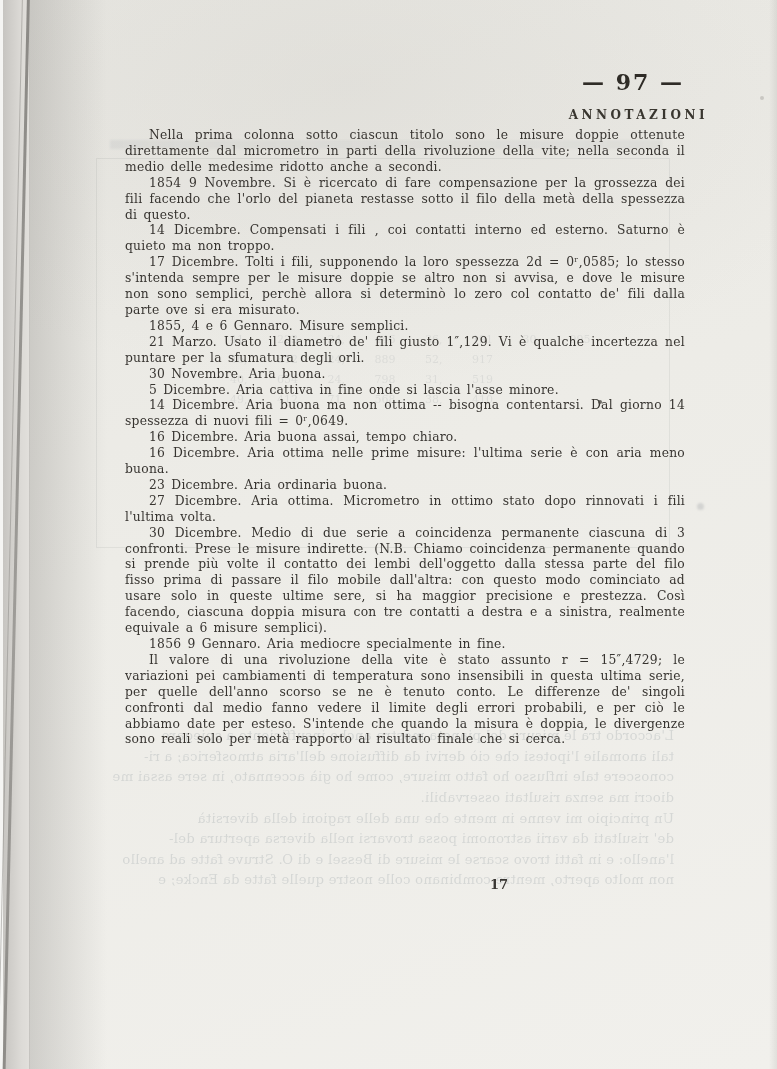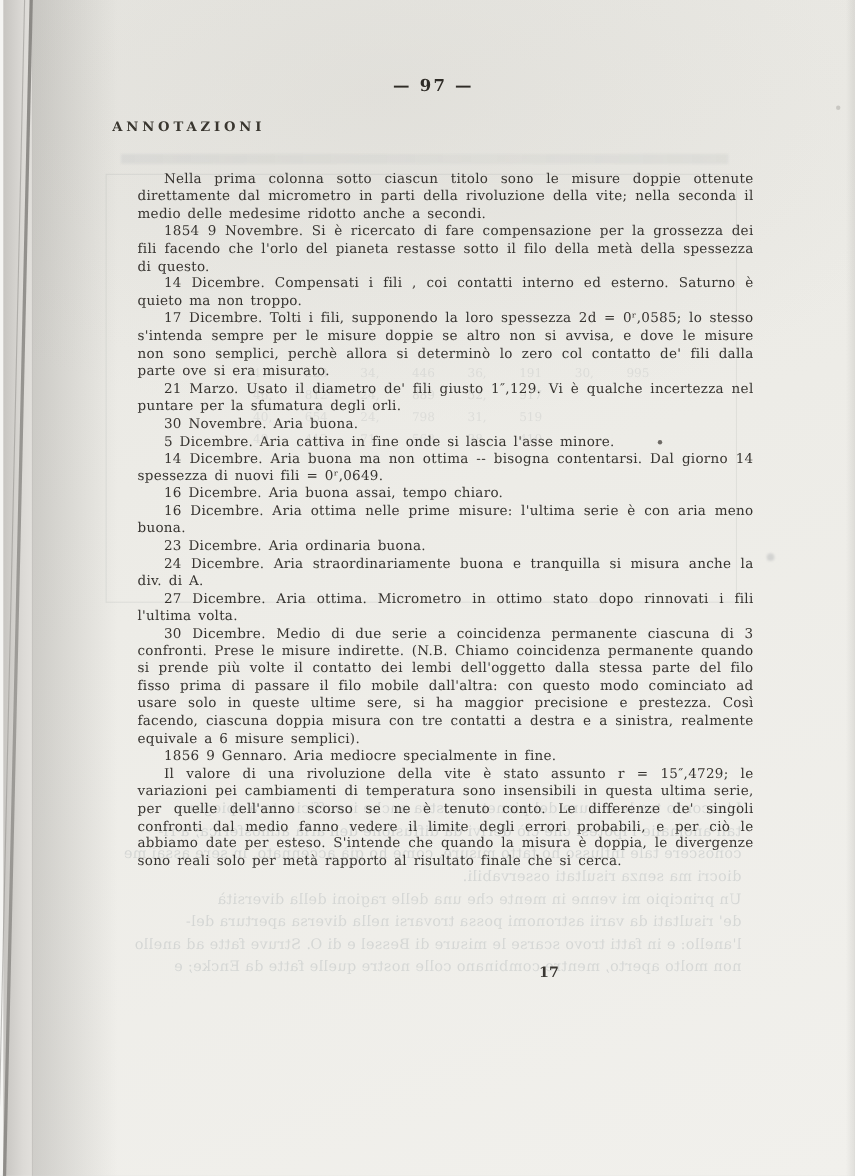--- a/index.html
+++ b/index.html
@@ -21,25 +21,25 @@
     background:linear-gradient(#6e6c68,#8d8b87 60%,#7a7874);
     transform-origin:top left;transform:rotate(1.3deg);opacity:.75;}
   .binding-line2{position:absolute;left:22px;top:-6px;width:1px;height:1085px;
     background:#8a8884;transform-origin:top left;transform:rotate(1.3deg);opacity:.5;}
   .binding-shadow{position:absolute;left:29px;top:0;width:78px;height:100%;
     background:linear-gradient(to right,rgba(143,141,137,.34),rgba(143,141,137,0));}
   .right-edge{position:absolute;right:0;top:0;width:8px;height:100%;
     background:linear-gradient(to left,rgba(150,148,144,.18),rgba(150,148,144,0));}
 
   
-  .page-number{position:absolute;left:88px;top:69px;width:612px;text-align:center;
-    font-size:15px;font-weight:700;letter-spacing:2px;color:#2f2c27;}
-  .section-heading{position:absolute;left:102px;top:108px;width:606px;text-align:left;
+  .page-number{position:absolute;left:72px;top:69px;width:612px;text-align:right;
+    font-size:22px;font-weight:700;letter-spacing:2px;color:#2f2c27;}
+  .section-heading{position:absolute;left:102px;top:108px;width:606px;text-align:right;
     font-size:12px;font-weight:700;letter-spacing:3.5px;color:#39362f;}
-  .text-col{position:absolute;left:125px;top:155px;width:560px;}
+  .text-col{position:absolute;left:125px;top:128px;width:560px;}
   .text-col p{margin:0;font-size:12.3px;line-height:15.9px;text-align:justify;
     text-indent:24px;word-spacing:2px;letter-spacing:.25px;color:#373430;}
   .signature-mark{position:absolute;left:490px;top:877px;font-size:13px;font-weight:700;color:#3a3733;}
 
   
   .ghost{position:absolute;pointer-events:none;}
   .ghost-table{left:96px;top:158px;width:572px;height:388px;
     border:1px solid rgba(110,115,120,.11);}
   .ghost-top-line{left:112px;top:117px;width:560px;font-size:13px;color:#6f7d86;
     opacity:.20;filter:blur(.6px);letter-spacing:.5px;}
@@ -89,28 +89,28 @@
   <div class="ghost ghost-verso" style="top:872px">non molto aperto, mentre combinano colle nostre quelle fatte da Encke; e</div>
 
   <div class="page-number">— 97 —</div>
   <div class="section-heading">ANNOTAZIONI</div>
 
   <main class="text-col">
     <p>Nella prima colonna sotto ciascun titolo sono le misure doppie ottenute direttamente dal micrometro in parti della rivoluzione della vite; nella seconda il medio delle medesime ridotto anche a secondi.</p>
     <p>1854 9 Novembre. Si è ricercato di fare compensazione per la grossezza dei fili facendo che l'orlo del pianeta restasse sotto il filo della metà della spessezza di questo.</p>
     <p>14 Dicembre. Compensati i fili , coi contatti interno ed esterno. Saturno è quieto ma non troppo.</p>
     <p>17 Dicembre. Tolti i fili, supponendo la loro spessezza 2d = 0ʳ,0585; lo stesso s'intenda sempre per le misure doppie se altro non si avvisa, e dove le misure non sono semplici, perchè allora si determinò lo zero col contatto de' fili dalla parte ove si era misurato.</p>
+    <p>1855, 4 e 6 Gennaro. Misure semplici.</p>
     <p>21 Marzo. Usato il diametro de' fili giusto 1″,129. Vi è qualche incertezza nel puntare per la sfumatura degli orli.</p>
     <p>30 Novembre. Aria buona.</p>
     <p>5 Dicembre. Aria cattiva in fine onde si lascia l'asse minore.</p>
     <p>14 Dicembre. Aria buona ma non ottima -- bisogna contentarsi. Dal giorno 14 spessezza di nuovi fili = 0ʳ,0649.</p>
     <p>16 Dicembre. Aria buona assai, tempo chiaro.</p>
     <p>16 Dicembre. Aria ottima nelle prime misure: l'ultima serie è con aria meno buona.</p>
     <p>23 Dicembre. Aria ordinaria buona.</p>
-    <p>24 Dicembre. Aria straordinariamente buona e tranquilla si misura anche la div. di A.</p>
     <p>27 Dicembre. Aria ottima. Micrometro in ottimo stato dopo rinnovati i fili l'ultima volta.</p>
     <p>30 Dicembre. Medio di due serie a coincidenza permanente ciascuna di 3 confronti. Prese le misure indirette. (N.B. Chiamo coincidenza permanente quando si prende più volte il contatto dei lembi dell'oggetto dalla stessa parte del filo fisso prima di passare il filo mobile dall'altra: con questo modo cominciato ad usare solo in queste ultime sere, si ha maggior precisione e prestezza. Così facendo, ciascuna doppia misura con tre contatti a destra e a sinistra, realmente equivale a 6 misure semplici).</p>
     <p>1856 9 Gennaro. Aria mediocre specialmente in fine.</p>
     <p>Il valore di una rivoluzione della vite è stato assunto r = 15″,4729; le variazioni pei cambiamenti di temperatura sono insensibili in questa ultima serie, per quelle dell'anno scorso se ne è tenuto conto. Le differenze de' singoli confronti dal medio fanno vedere il limite degli errori probabili, e per ciò le abbiamo date per esteso. S'intende che quando la misura è doppia, le divergenze sono reali solo per metà rapporto al risultato finale che si cerca.</p>
   </main>
 
   <div class="signature-mark">17</div>
 
   <div class="speck-a"></div>
   <div class="speck-b"></div>

